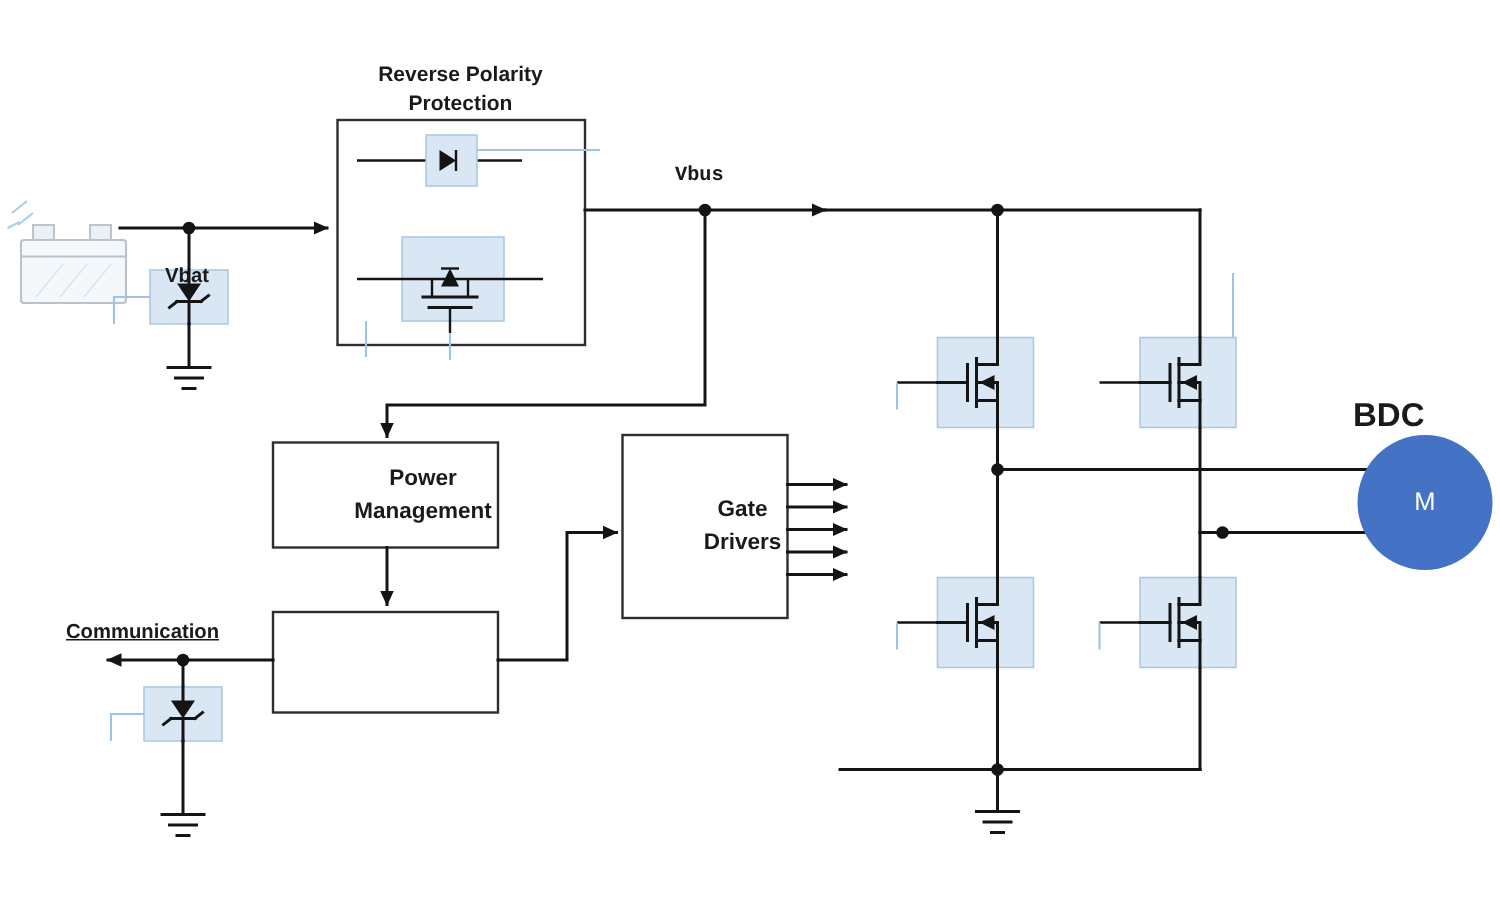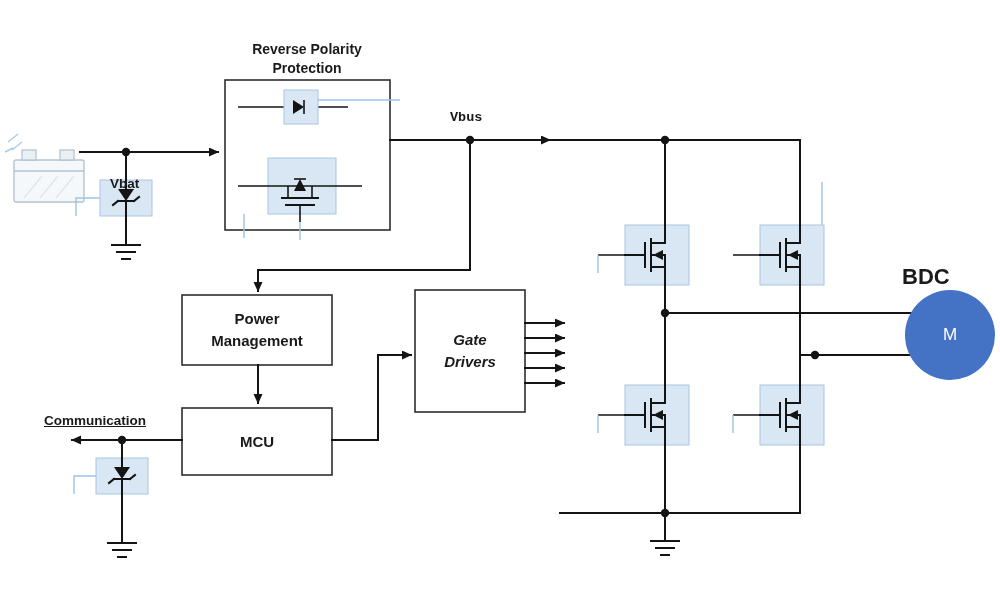--- a/index.html
+++ b/index.html
@@ -8,21 +8,21 @@
     font-family:"Liberation Sans",sans-serif;color:#1a1a1a;overflow:hidden;
   }
   .canvas > svg{position:absolute;left:0;top:0;}
   .w{fill:none;stroke:#141414;stroke-width:2;stroke-linecap:square;}
   .w1{fill:none;stroke:#141414;stroke-width:1.6;}
   .acc{fill:none;stroke:#9dc3e6;stroke-width:1.4;}
   .sketch{fill:none;stroke:#a9bac7;stroke-width:1.4;}
   .lbl{position:absolute;font-weight:700;font-size:13.5px;white-space:nowrap;}
   .blk{
     position:absolute;display:flex;align-items:center;justify-content:center;
-    font-weight:700;font-size:15px;text-align:center;line-height:1.45;
+    font-weight:700;font-size:15px;text-align:center;line-height:1.45;padding-left:25px;
   }
   .bdc{position:absolute;font-size:22px;font-weight:600;}
   .mlab{
     position:absolute;display:flex;align-items:center;justify-content:center;
     color:#ffffff;font-size:17px;font-weight:400;
   }
   .rpp-title{position:absolute;font-weight:700;font-size:14px;text-align:center;line-height:1.35;}
 </style>
 </head>
 <body>
@@ -171,26 +171,23 @@
   <div class="lbl" style="left:110px;top:132px;margin-top:44px;">Vbat</div>
   <div class="lbl" style="left:450px;top:110px;font-family:Liberation Mono, monospace;">Vbus</div>
   <div class="lbl" style="left:44px;top:413px;text-decoration:underline;">Communication</div>
 
   <div class="rpp-title" style="left:227px;top:40px;width:160px;">Reverse Polarity Protection</div>
 
   <div class="blk" style="left:182px;top:295px;width:150px;height:70px;">
     <span style="width:112px;">Power Management</span>
   </div>
 
-  <div class="blk" style="left:182px;top:408px;width:150px;height:67px;">
-    <span>MCU</span>
-  </div>
 
   <div class="blk" style="left:415px;top:290px;width:110px;height:122px;">
-    <span style="width:64px;font-style:italic;">Gate Drivers</span>
+    <span style="width:64px;">Gate Drivers</span>
   </div>
 
   <div class="bdc" style="left:902px;top:250px;margin-top:14px;">BDC</div>
 
   <div class="mlab" style="left:905px;top:290px;width:90px;height:90px;">
     <span>M</span>
   </div>
 
 </div>
 

